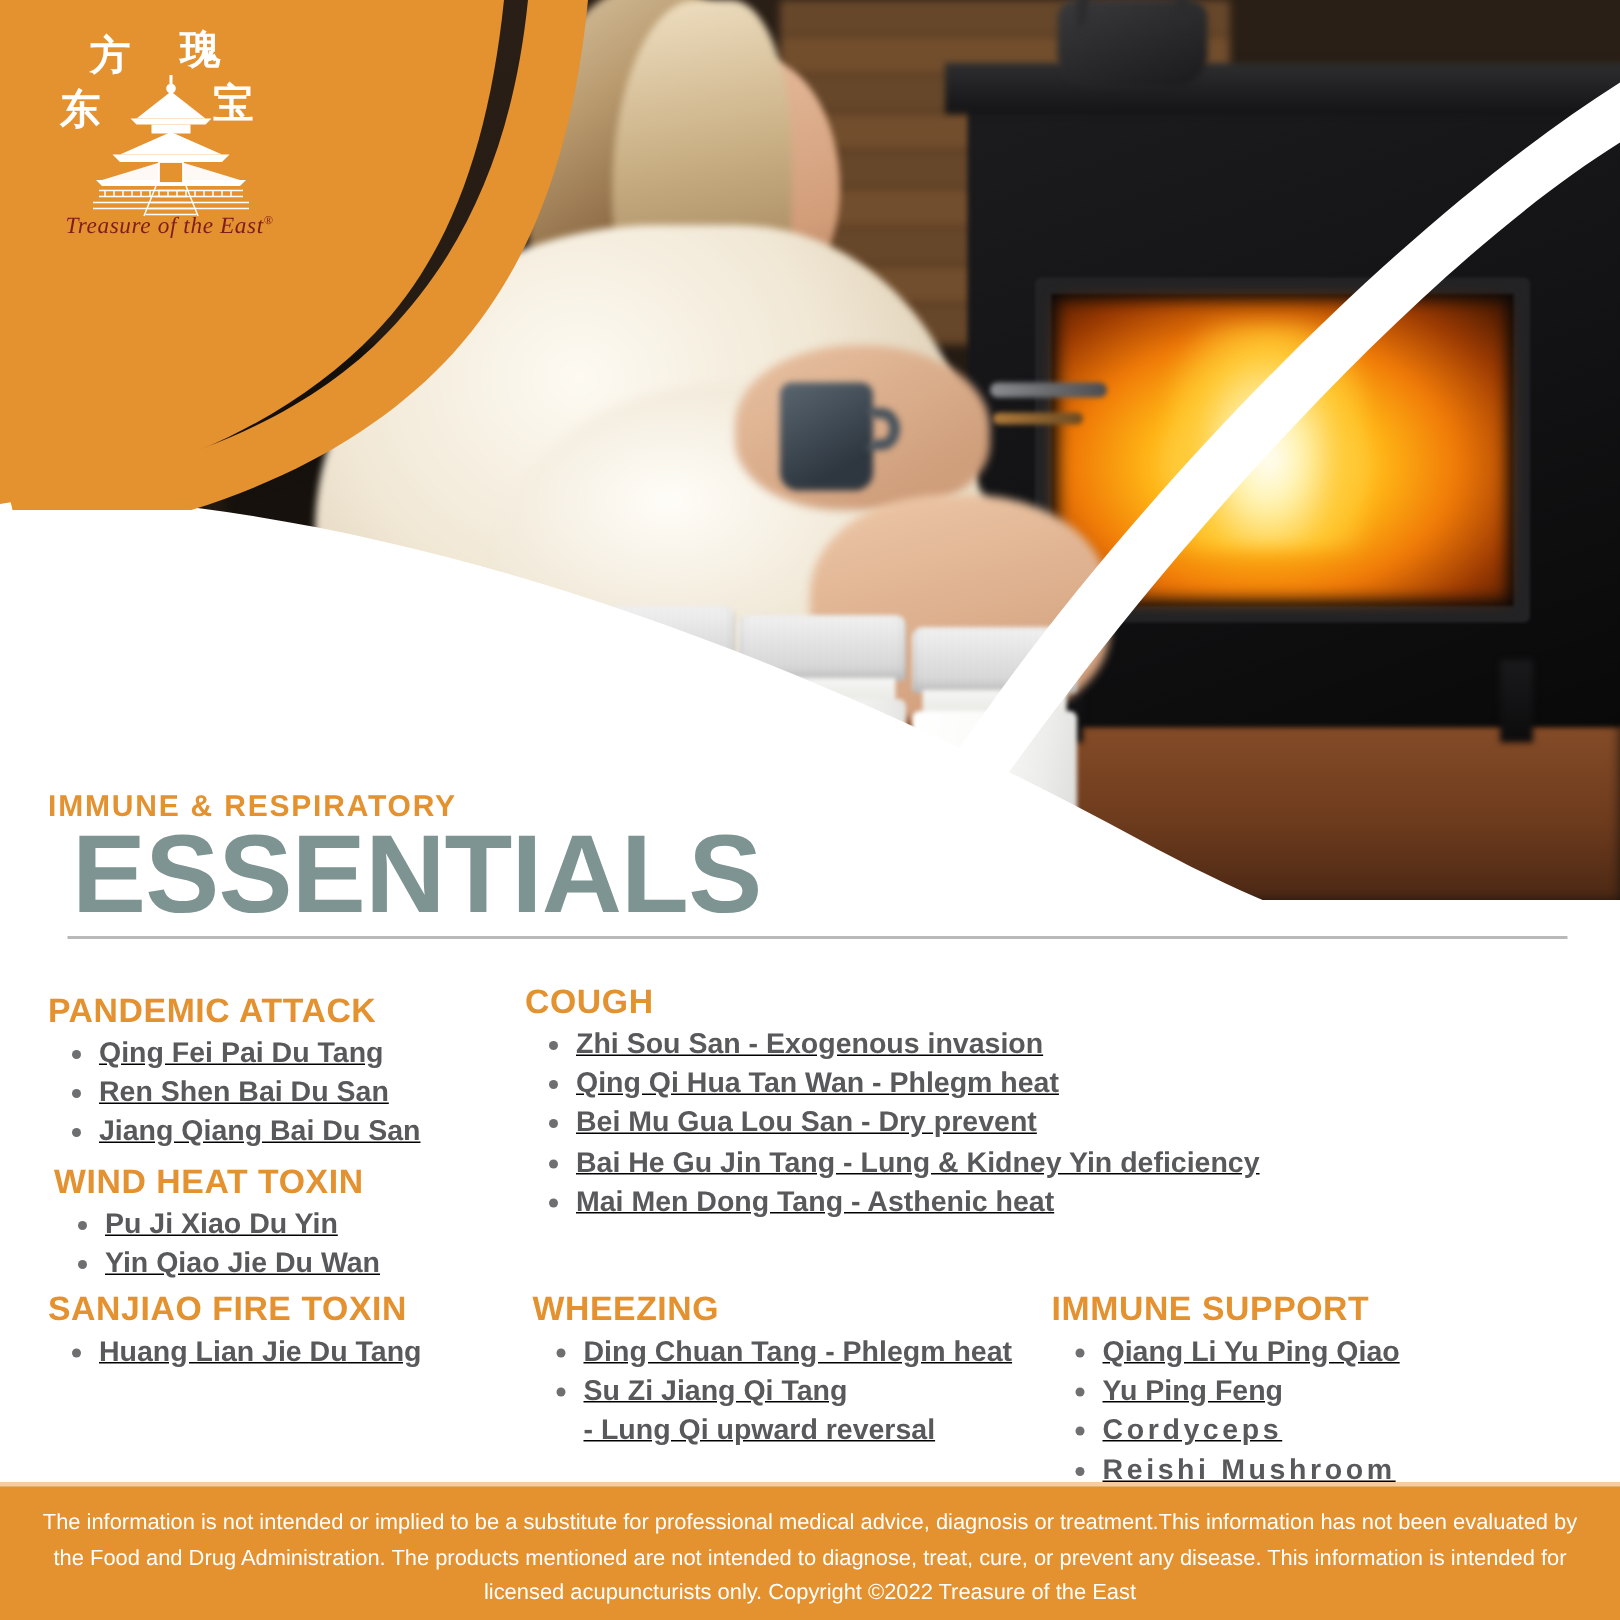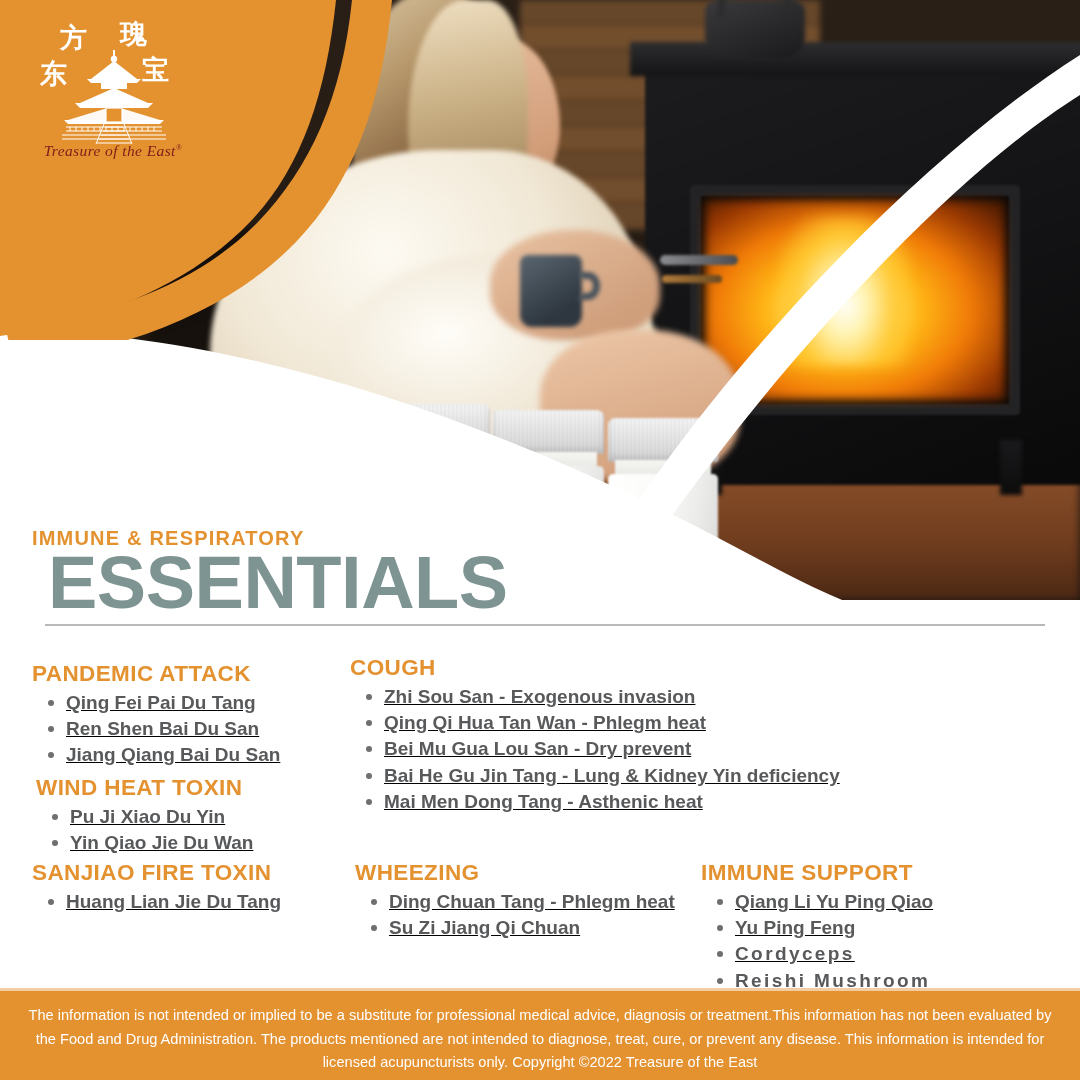--- a/index.html
+++ b/index.html
@@ -568,21 +568,22 @@
         <li>Bei Mu Gua Lou San - Dry prevent</li>
         <li>Bai He Gu Jin Tang - Lung &amp; Kidney Yin deficiency</li>
         <li>Mai Men Dong Tang - Asthenic heat</li>
       </ul>
     </div>
 
     <div class="sec" id="sec-wheez">
       <div class="sec-h">WHEEZING</div>
       <ul>
         <li>Ding Chuan Tang - Phlegm heat</li>
-        <li>Su Zi Jiang Qi Chuan</li>
+        <li>Su Zi Jiang Qi Tang</li>
+        <li class="cont">- Lung Qi upward reversal</li>
       </ul>
     </div>
 
     <div class="sec" id="sec-immune">
       <div class="sec-h">IMMUNE SUPPORT</div>
       <ul>
         <li>Qiang Li Yu Ping Qiao</li>
         <li>Yu Ping Feng</li>
         <li class="spaced">Cordyceps</li>
         <li class="spaced">Reishi Mushroom</li>

